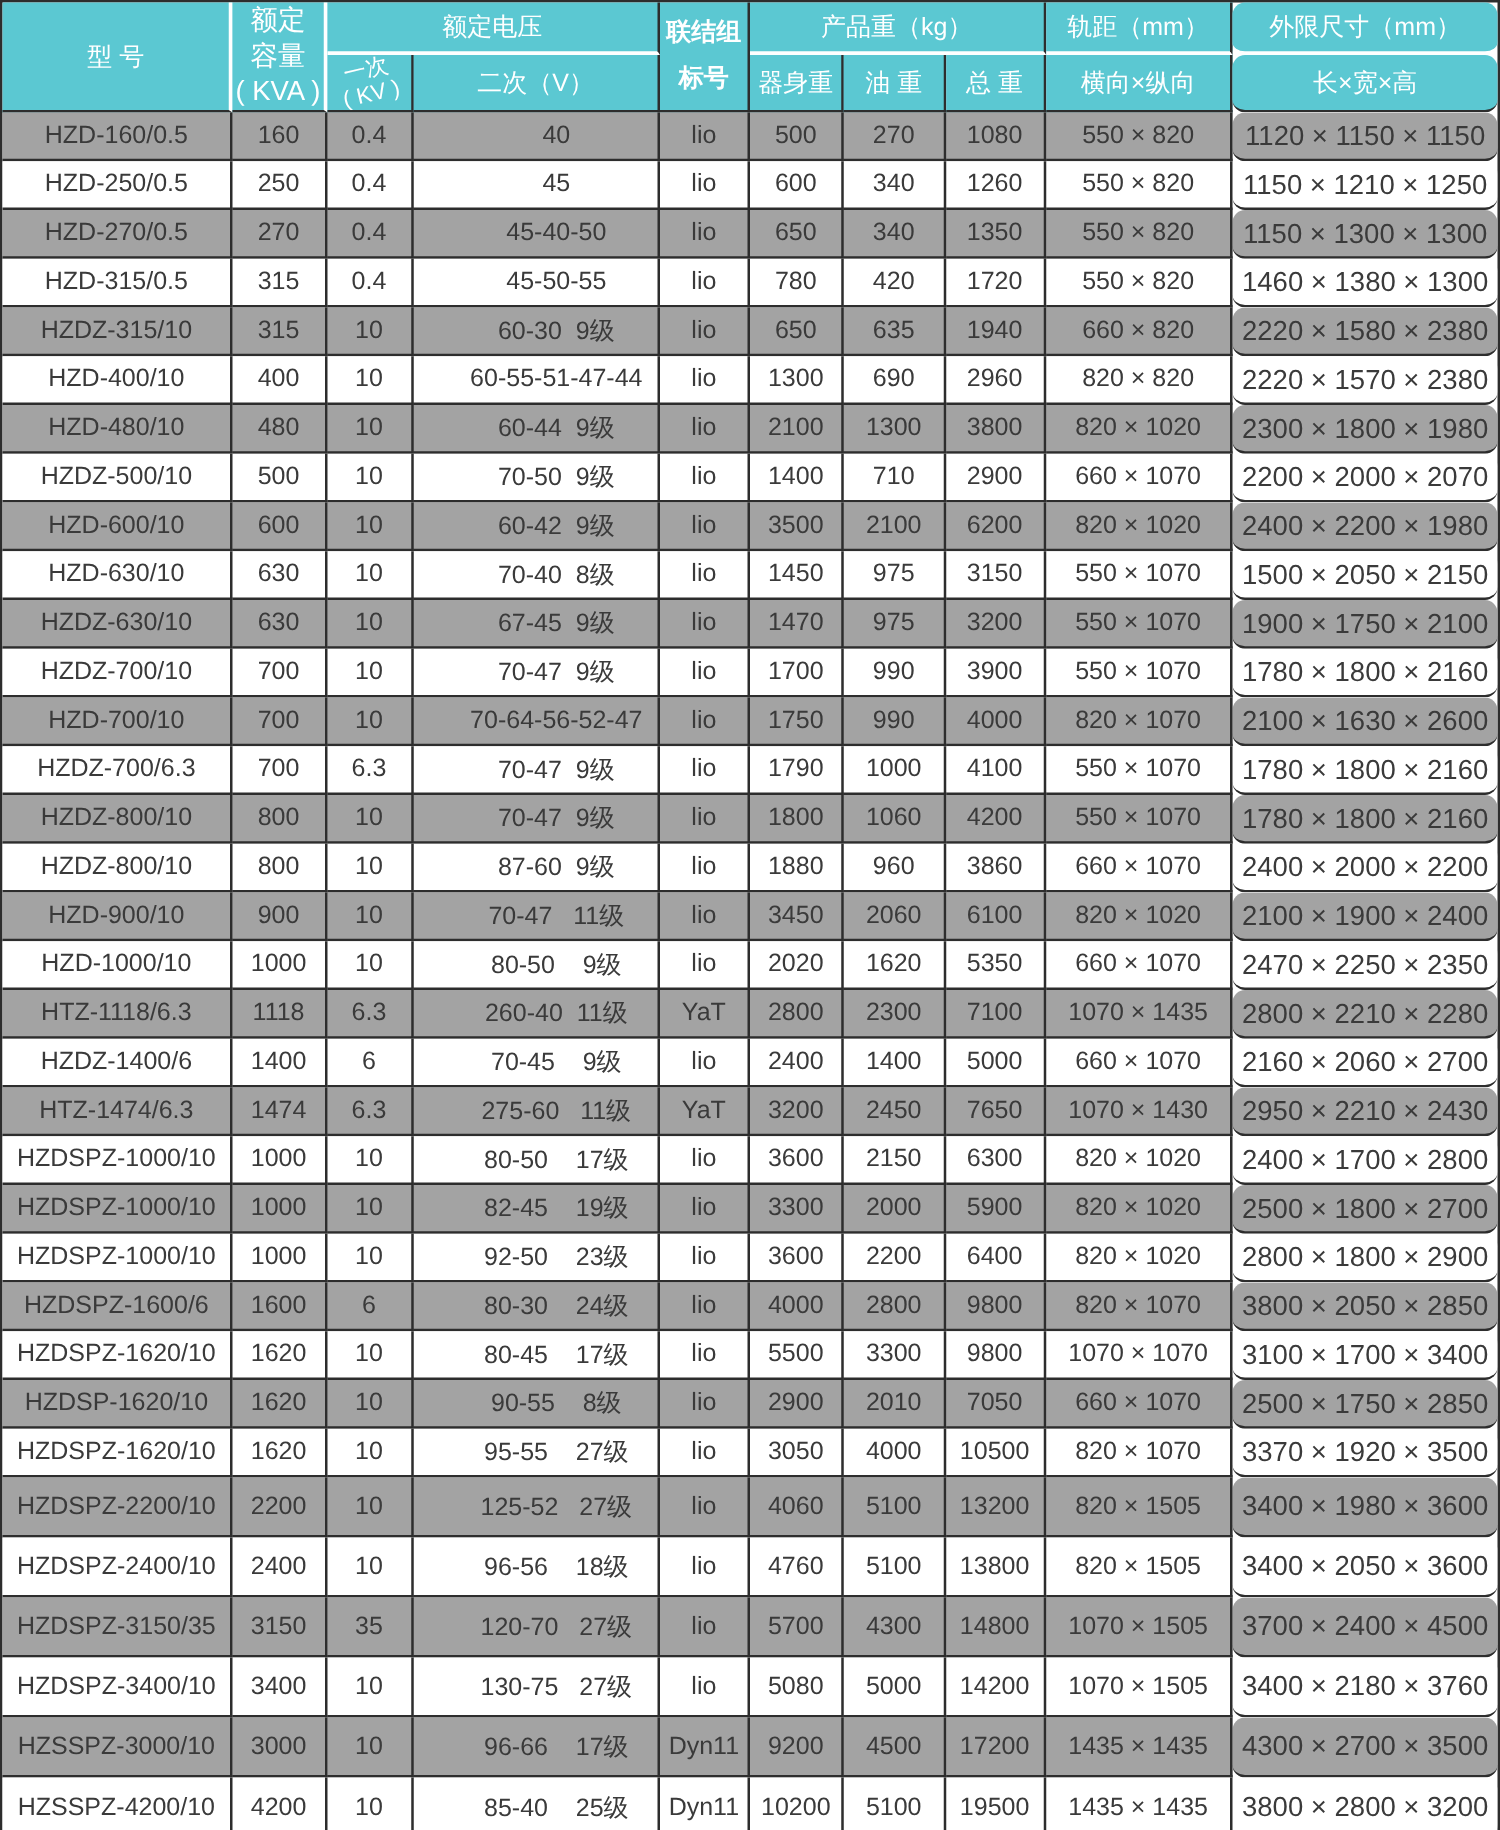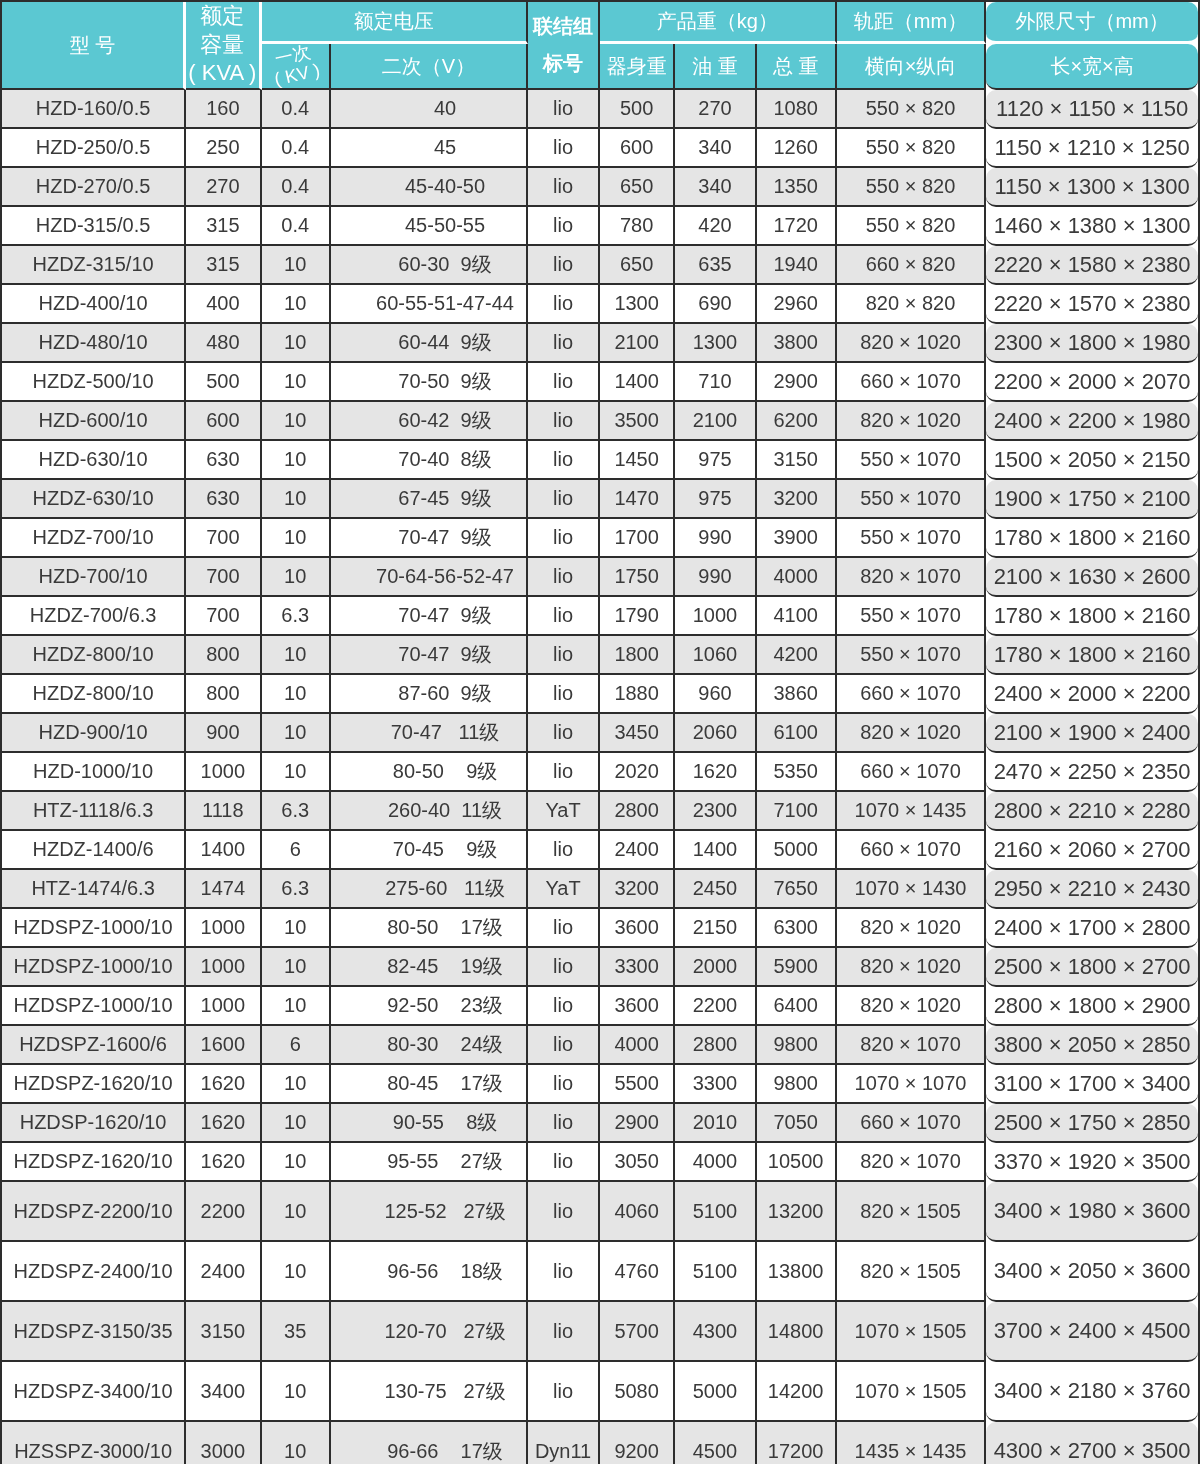--- a/index.html
+++ b/index.html
@@ -38,22 +38,22 @@
   th.capacity .blk { line-height: 1.3; font-size: 22px; }
   th.conn .blk { line-height: 1.85; font-weight: bold; }
   th.primary .rot {
     display: inline-block; transform: rotate(-13deg);
     line-height: 1.1; font-size: 18px;
   }
 
   
   tbody td { font-size: 20px; color: #3a3a3a; }
   tbody tr { height: 39px; background: #ffffff; }
-  tbody tr.odd { background: #e5e5e5; }
-  tbody tr.tall { height: 60px; }
+  tbody tr.odd { background: #a3a3a3; }
+  tbody tr.tall { height: 48px; }
   td.pre { white-space: pre; padding-left: 33px; }
   td.dim { font-size: 22px; }
 </style>
 </head>
 <body>
 
 <div class="page">
   <table class="spec">
     <colgroup>
       <col style="width:15.4%">

